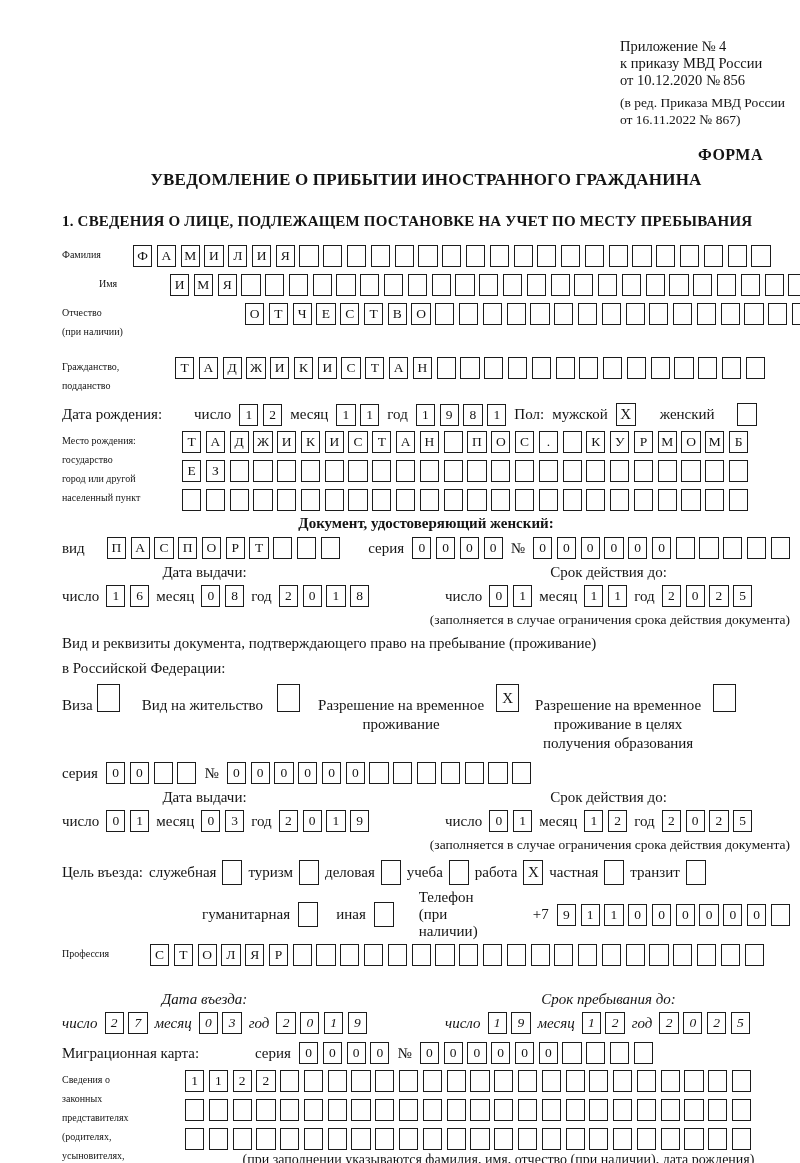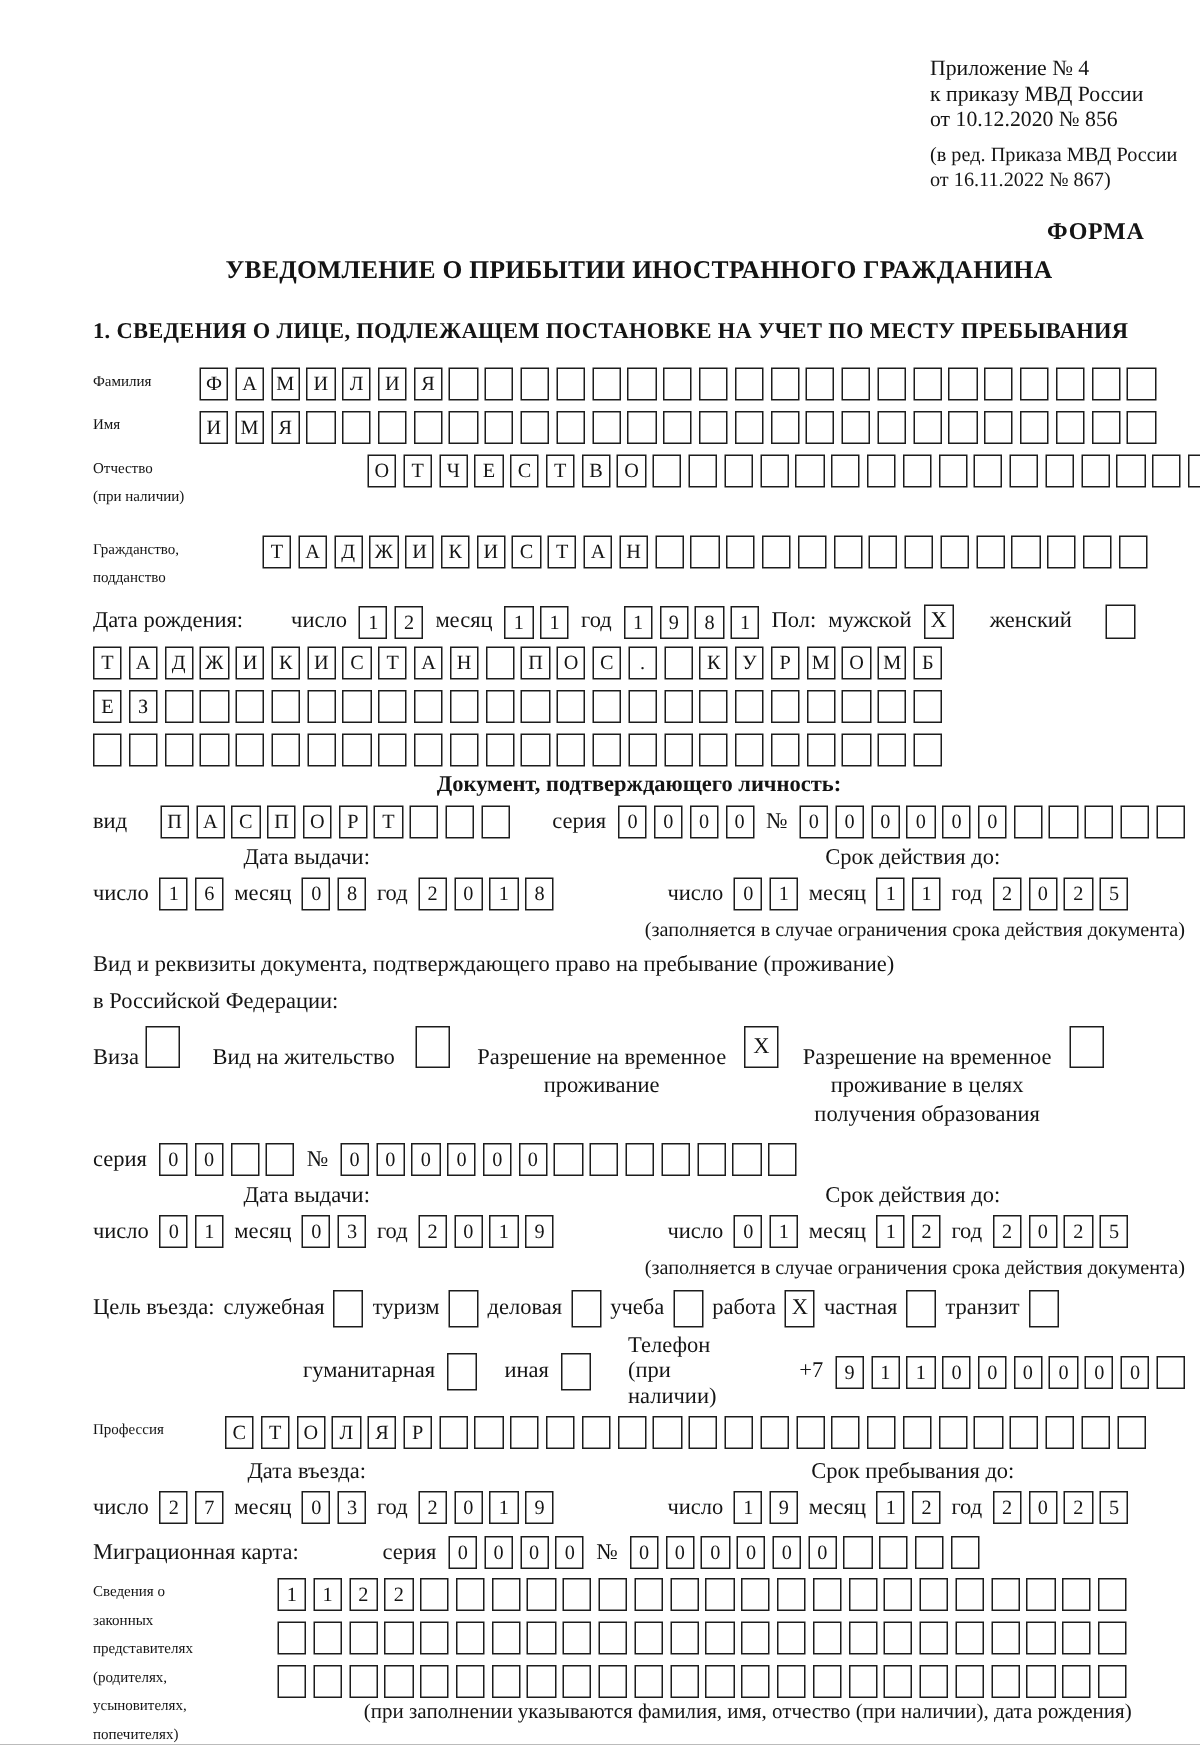--- a/index.html
+++ b/index.html
@@ -87,21 +87,21 @@
         <span class="cell"></span>
         <span class="cell"></span>
         <span class="cell"></span>
         <span class="cell"></span>
         <span class="cell"></span>
         <span class="cell"></span>
       </div>
   </div>
 
   <div class="frow" style="margin-top:7px;">
-    <div class="flabel" style="width:71px;">Имя</div>
+    <div class="flabel" style="width:71px;margin-left:37px;">Имя</div>
     <div class="cells">
         <span class="cell">И</span>
         <span class="cell">М</span>
         <span class="cell">Я</span>
         <span class="cell"></span>
         <span class="cell"></span>
         <span class="cell"></span>
         <span class="cell"></span>
         <span class="cell"></span>
         <span class="cell"></span>
@@ -216,20 +216,26 @@
     <span>Пол:</span>
     <span>мужской</span>
     <span class="cb cbg">X</span>
     <span style="width:8px;"></span>
     <span>женский</span>
     <span style="width:6px;"></span>
     <span class="cb cbg"></span>
   </div>
 
   <div class="frow" style="margin-top:5px;">
+    <div class="flabel" style="width:120px;">
+      <div>Место рождения:</div>
+      <div>государство</div>
+      <div>город или другой</div>
+      <div>населенный пункт</div>
+    </div>
     <div class="cellcol">
       <div class="cells">
           <span class="cell">Т</span>
           <span class="cell">А</span>
           <span class="cell">Д</span>
           <span class="cell">Ж</span>
           <span class="cell">И</span>
           <span class="cell">К</span>
           <span class="cell">И</span>
           <span class="cell">С</span>
@@ -298,21 +304,21 @@
           <span class="cell"></span>
           <span class="cell"></span>
           <span class="cell"></span>
           <span class="cell"></span>
           <span class="cell"></span>
           <span class="cell"></span>
         </div>
     </div>
   </div>
 
-  <div class="plain" style="text-align:center;font-weight:bold;margin-top:3px;">Документ, подтверждающего личность:</div>
+  <div class="plain" style="text-align:center;font-weight:bold;margin-top:3px;">Документ, удостоверяющий женский:</div>
 
   <div class="inline" style="margin-top:4px;gap:8px;">
     <span style="width:42px;">вид</span>
     <span class="cells">
         <span class="cell">П</span>
         <span class="cell">А</span>
         <span class="cell">С</span>
         <span class="cell">П</span>
         <span class="cell">О</span>
         <span class="cell">Р</span>
@@ -558,21 +564,21 @@
         <span class="cell"></span>
         <span class="cell"></span>
         <span class="cell"></span>
         <span class="cell"></span>
         <span class="cell"></span>
         <span class="cell"></span>
         <span class="cell"></span>
       </div>
   </div>
 
-  <div class="dates" style="margin-top:6px;">
+  <div class="dates" style="margin-top:24px;font-style:italic;">
     <div class="dcol-l">
       <div class="dhead" style="padding-right:80px;">Дата въезда:</div>
       <div class="dline">
         <span>число</span>
         <span class="cells">
             <span class="cell">2</span>
             <span class="cell">7</span>
           </span>
         <span>месяц</span>
         <span class="cells">

